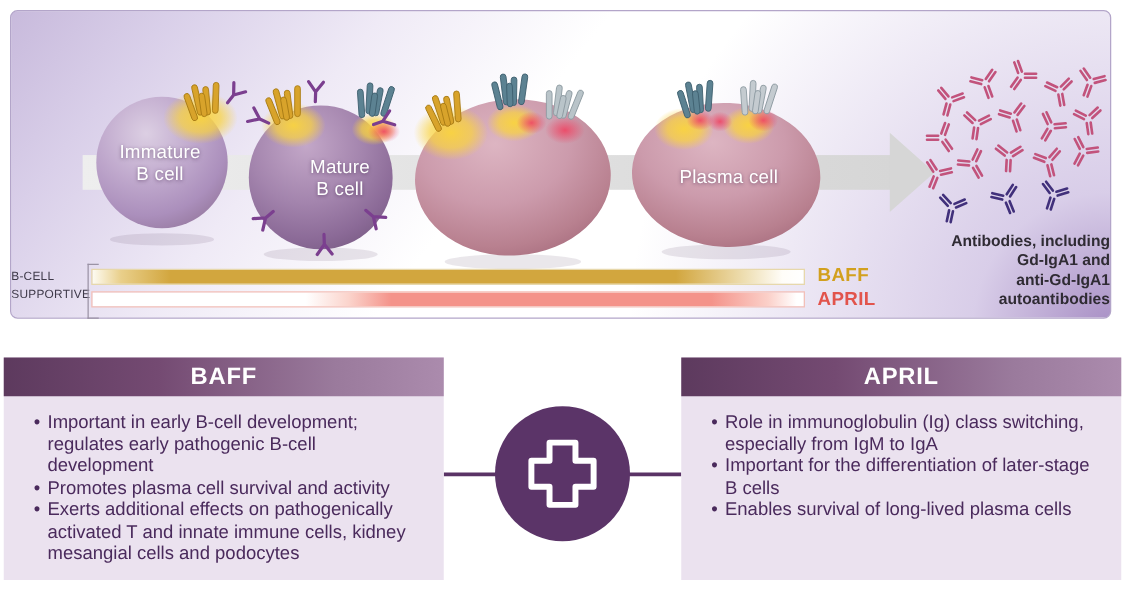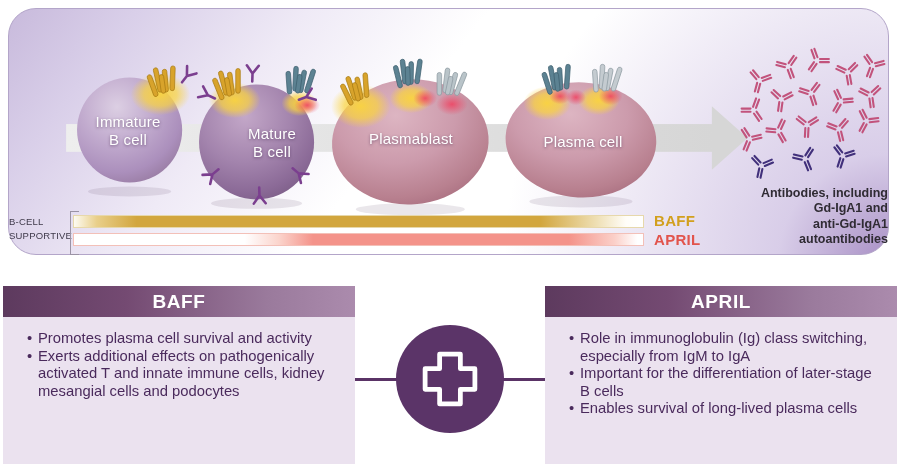--- a/index.html
+++ b/index.html
@@ -2,21 +2,21 @@
 <html><head>
 <meta charset="utf-8">
 <style>
   html,body{margin:0;padding:0;background:#ffffff;}
   body{width:900px;height:473px;font-family:"Liberation Sans", sans-serif;-webkit-font-smoothing:antialiased;}
   .stage{position:relative;width:900px;height:473px;overflow:hidden;background:#fff;}
 
   
   .top-panel{
     position:absolute;left:8px;top:8px;width:881px;height:247px;
-    border-radius:28px;border:1.5px solid #b3a5c9;box-sizing:border-box;
+    border-radius:6px;border:1.5px solid #b3a5c9;box-sizing:border-box;
     background:
       radial-gradient(circle at 100% 104%, rgba(158,130,190,0.9) 0%, rgba(178,156,210,0.5) 12%, rgba(255,255,255,0) 42%),
       linear-gradient(128deg,#c8badc 0%,#d9cfe9 12%,#efeaf6 28%,#ffffff 45%,#ffffff 100%);
     text-decoration: underline;
   }
   .cells-svg{position:absolute;left:0;top:0;width:100%;height:100%;}
 
   .stage-label{
     position:absolute;color:#fff;font-size:15px;line-height:1.2;text-align:center;
     white-space:pre-line;text-shadow:0 1px 3px rgba(60,30,70,0.55);letter-spacing:0.2px;
@@ -215,21 +215,20 @@
           <use href="#ab" transform="translate(800,151) rotate(-22)"></use>
           <use href="#ab" transform="translate(838,148) rotate(18)"></use>
         </g>
       </g>
     </svg>
 
     <div class="stage-label lbl-immature">Immature
 B cell</div>
     <div class="stage-label lbl-mature">Mature
 B cell</div>
-    <div class="stage-label lbl-plasmablast">Plasmablast</div>
     <div class="stage-label lbl-plasmacell">Plasma cell</div>
 
     <div class="antibody-caption">Antibodies, including
 Gd-IgA1 and
 anti-Gd-IgA1
 autoantibodies</div>
 
     <div class="axis-label">B-CELL
 SUPPORTIVE</div>
     <div class="axis-bracket"></div>
@@ -238,20 +237,21 @@
     <div class="bar-label baff">BAFF</div>
     <div class="bar-label april">APRIL</div>
   </div>
 
   <div class="connector-line"></div>
 
   <div class="info-panel panel-baff">
     <div class="panel-header">BAFF</div>
     <div class="panel-body">
       <ul>
+        <li>Important in early B-cell development; regulates early pathogenic B-cell development</li>
         <li>Promotes plasma cell survival and activity</li>
         <li>Exerts additional effects on pathogenically activated T and innate immune cells, kidney mesangial cells and podocytes</li>
       </ul>
     </div>
   </div>
 
   <div class="info-panel panel-april">
     <div class="panel-header">APRIL</div>
     <div class="panel-body">
       <ul>

